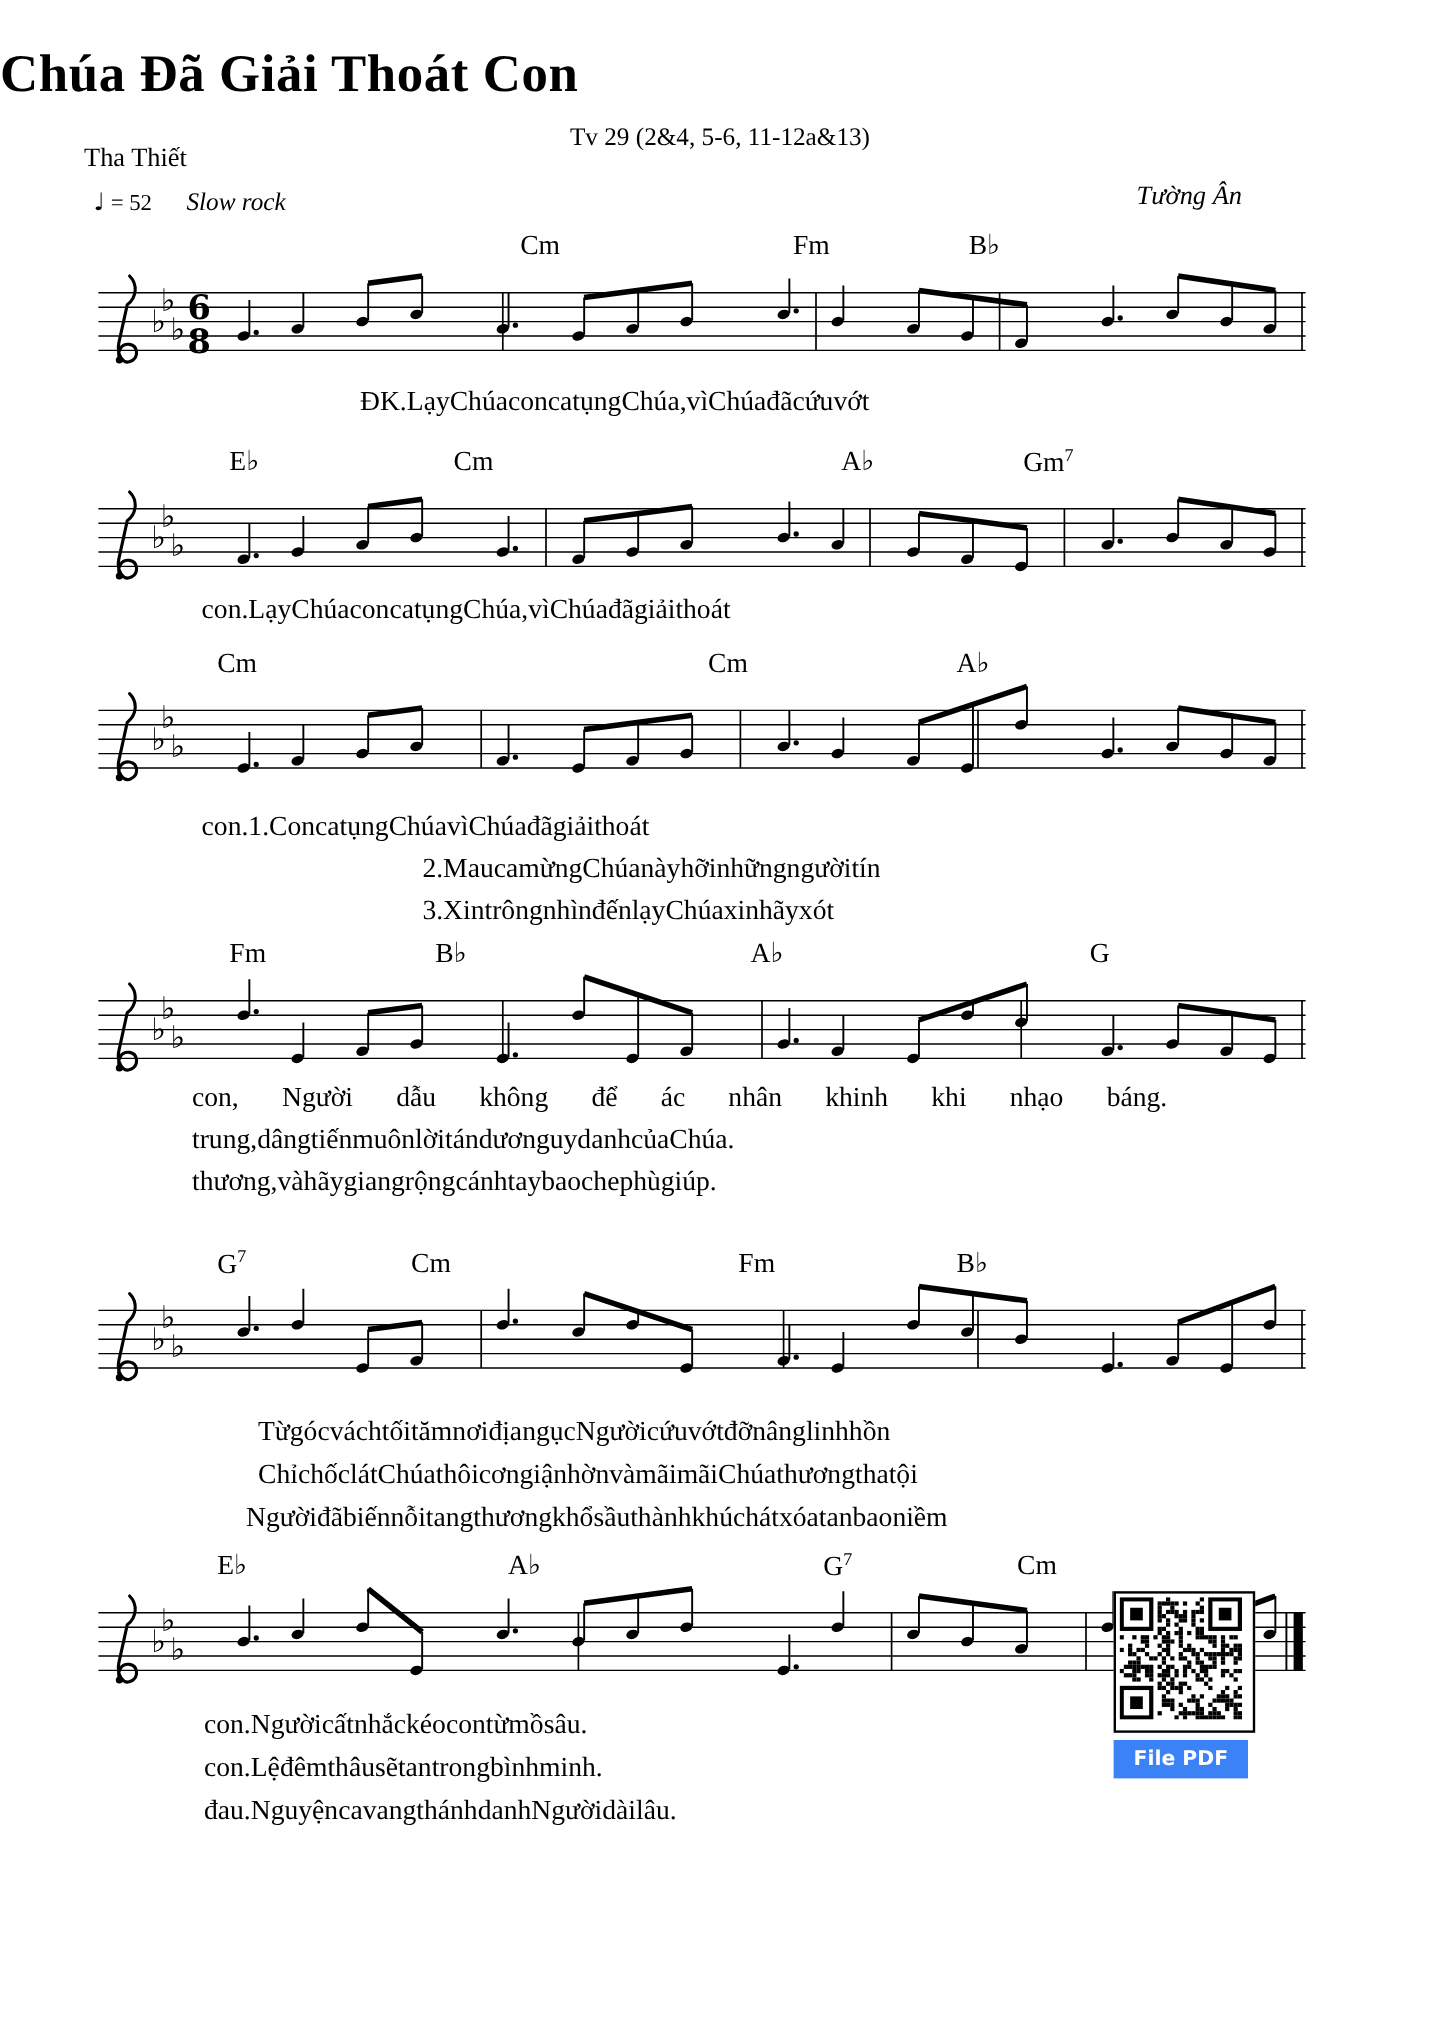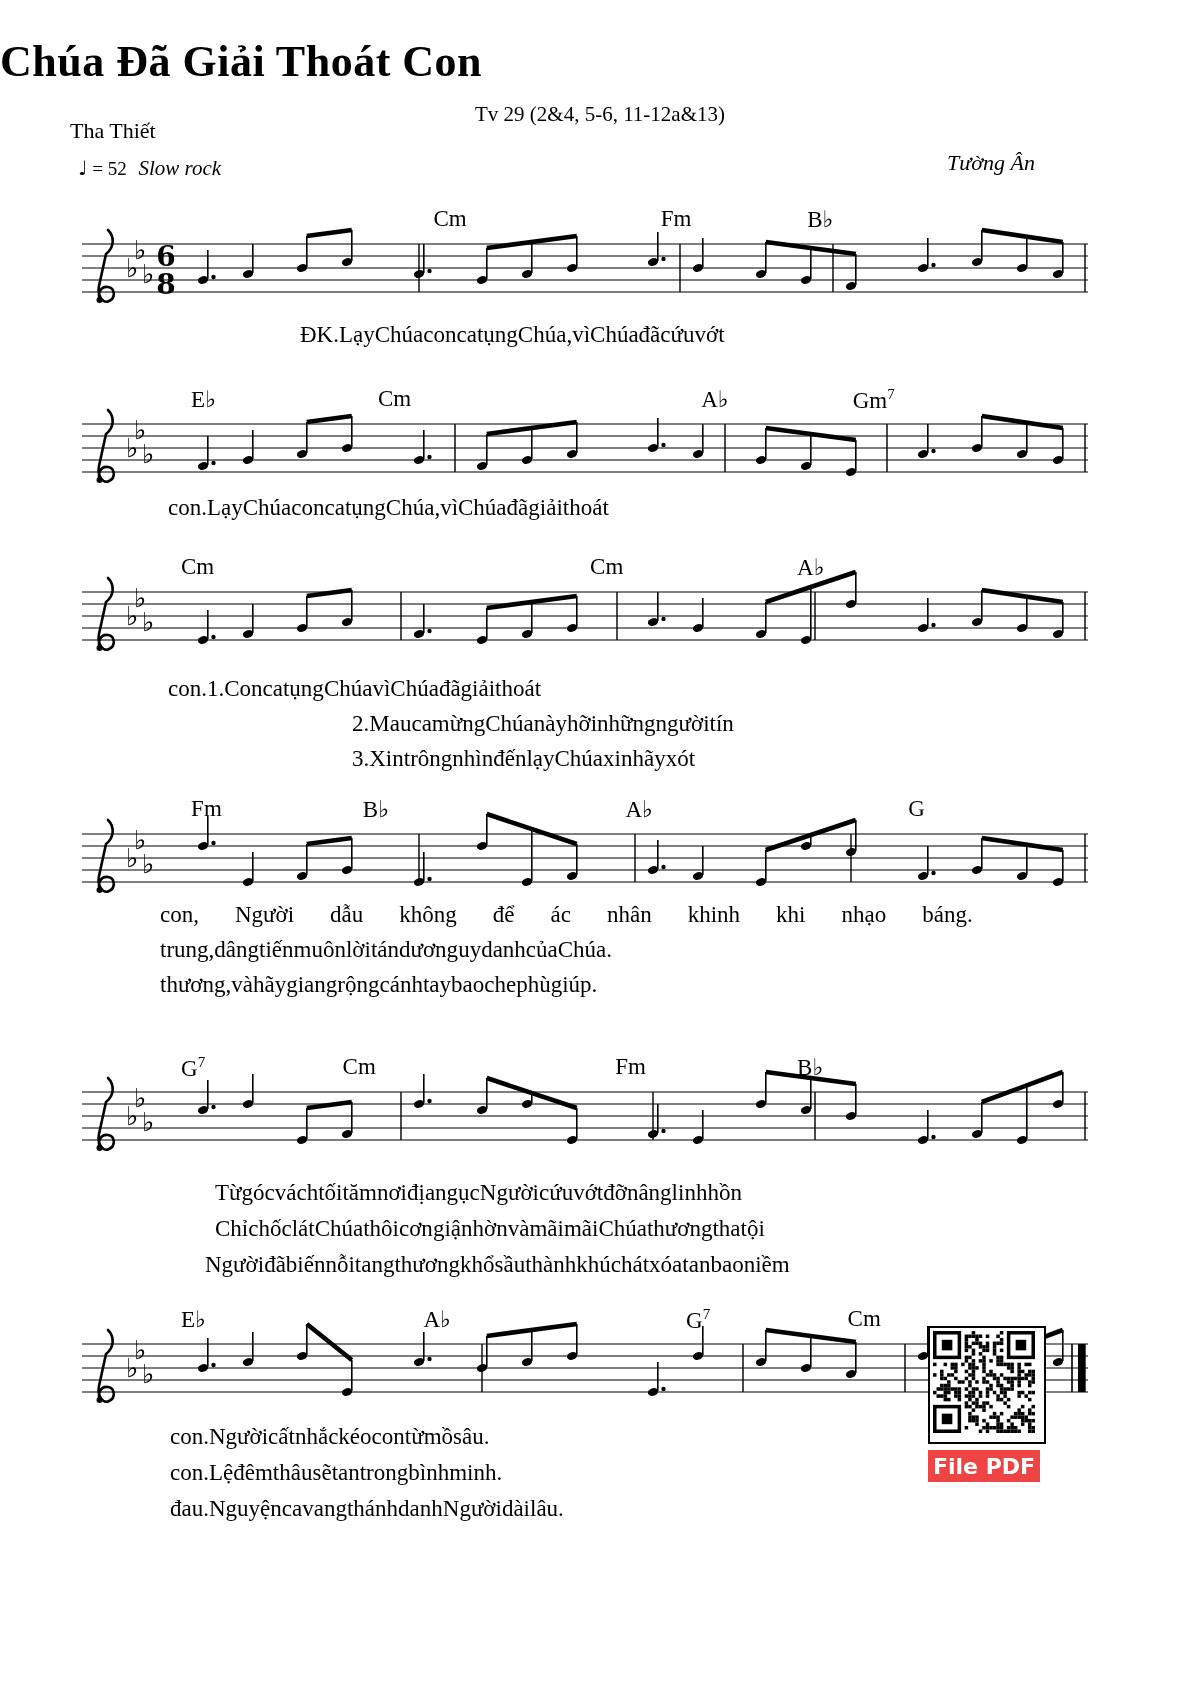--- a/index.html
+++ b/index.html
@@ -12,43 +12,43 @@
     position:absolute;top:36px;left:0;width:100%;text-align:left;
     font-size:44px;font-weight:bold;letter-spacing:.5px;
   }
   .subtitle{
     position:absolute;top:102px;left:0;width:100%;text-align:center;font-size:21px;
   }
   .mood{position:absolute;top:118px;left:70px;font-size:22px;}
   .composer{position:absolute;top:120px;right:165px;font-size:22px;font-style:italic;margin-top:30px;}
   .tempo{position:absolute;top:156px;left:78px;font-size:19px;}
   .tempo .notesym{font-family:"DejaVu Sans",sans-serif;font-size:20px;}
-  .tempo .style{font-style:italic;font-size:21px;margin-left:7px;}
-  .chord-row{position:absolute;left:80px;width:1010px;height:26px;margin-top:14px;}
+  .tempo .style{font-style:italic;font-size:21px;margin-left:24px;}
+  .chord-row{position:absolute;left:80px;width:1010px;height:26px;}
   .chord{
     position:absolute;font-size:23px;white-space:nowrap;
     font-family:"Liberation Serif","DejaVu Sans",serif;
   }
   .chord sup{font-size:15px;vertical-align:super;}
   .staff-svg{position:absolute;left:80px;width:1010px;height:100px;}
   .lyric-line{
     position:absolute;display:flex;justify-content:flex-start;
     font-size:23px;white-space:nowrap;
   }
   .lyric-word{display:inline-block;}
   .qr-wrap{
     position:absolute;left:928px;top:1326px;width:112px;
   }
   .qr-box{
     width:108px;height:108px;border:2px solid #000;background:#fff;padding:3px;
   }
   .pdf-badge{
-    margin-top:6px;width:112px;height:32px;background:#ef4444;color:#fff;
+    margin-top:6px;width:112px;height:32px;background:#3b82f6;color:#fff;
     display:flex;align-items:center;justify-content:center;
-    font-family:"DejaVu Sans",sans-serif;font-weight:bold;font-size:22px;
+    font-family:"DejaVu Sans",sans-serif;font-weight:bold;font-size:17px;
   }
 </style>
 </head>
 <body>
 
 <div class="page">
   <div class="title">Chúa Đã Giải Thoát Con</div>
   <div class="subtitle">Tv 29 (2&amp;4, 5-6, 11-12a&amp;13)</div>
   <div class="mood">Tha Thiết</div>
   <div class="composer">Tường Ân</div>

